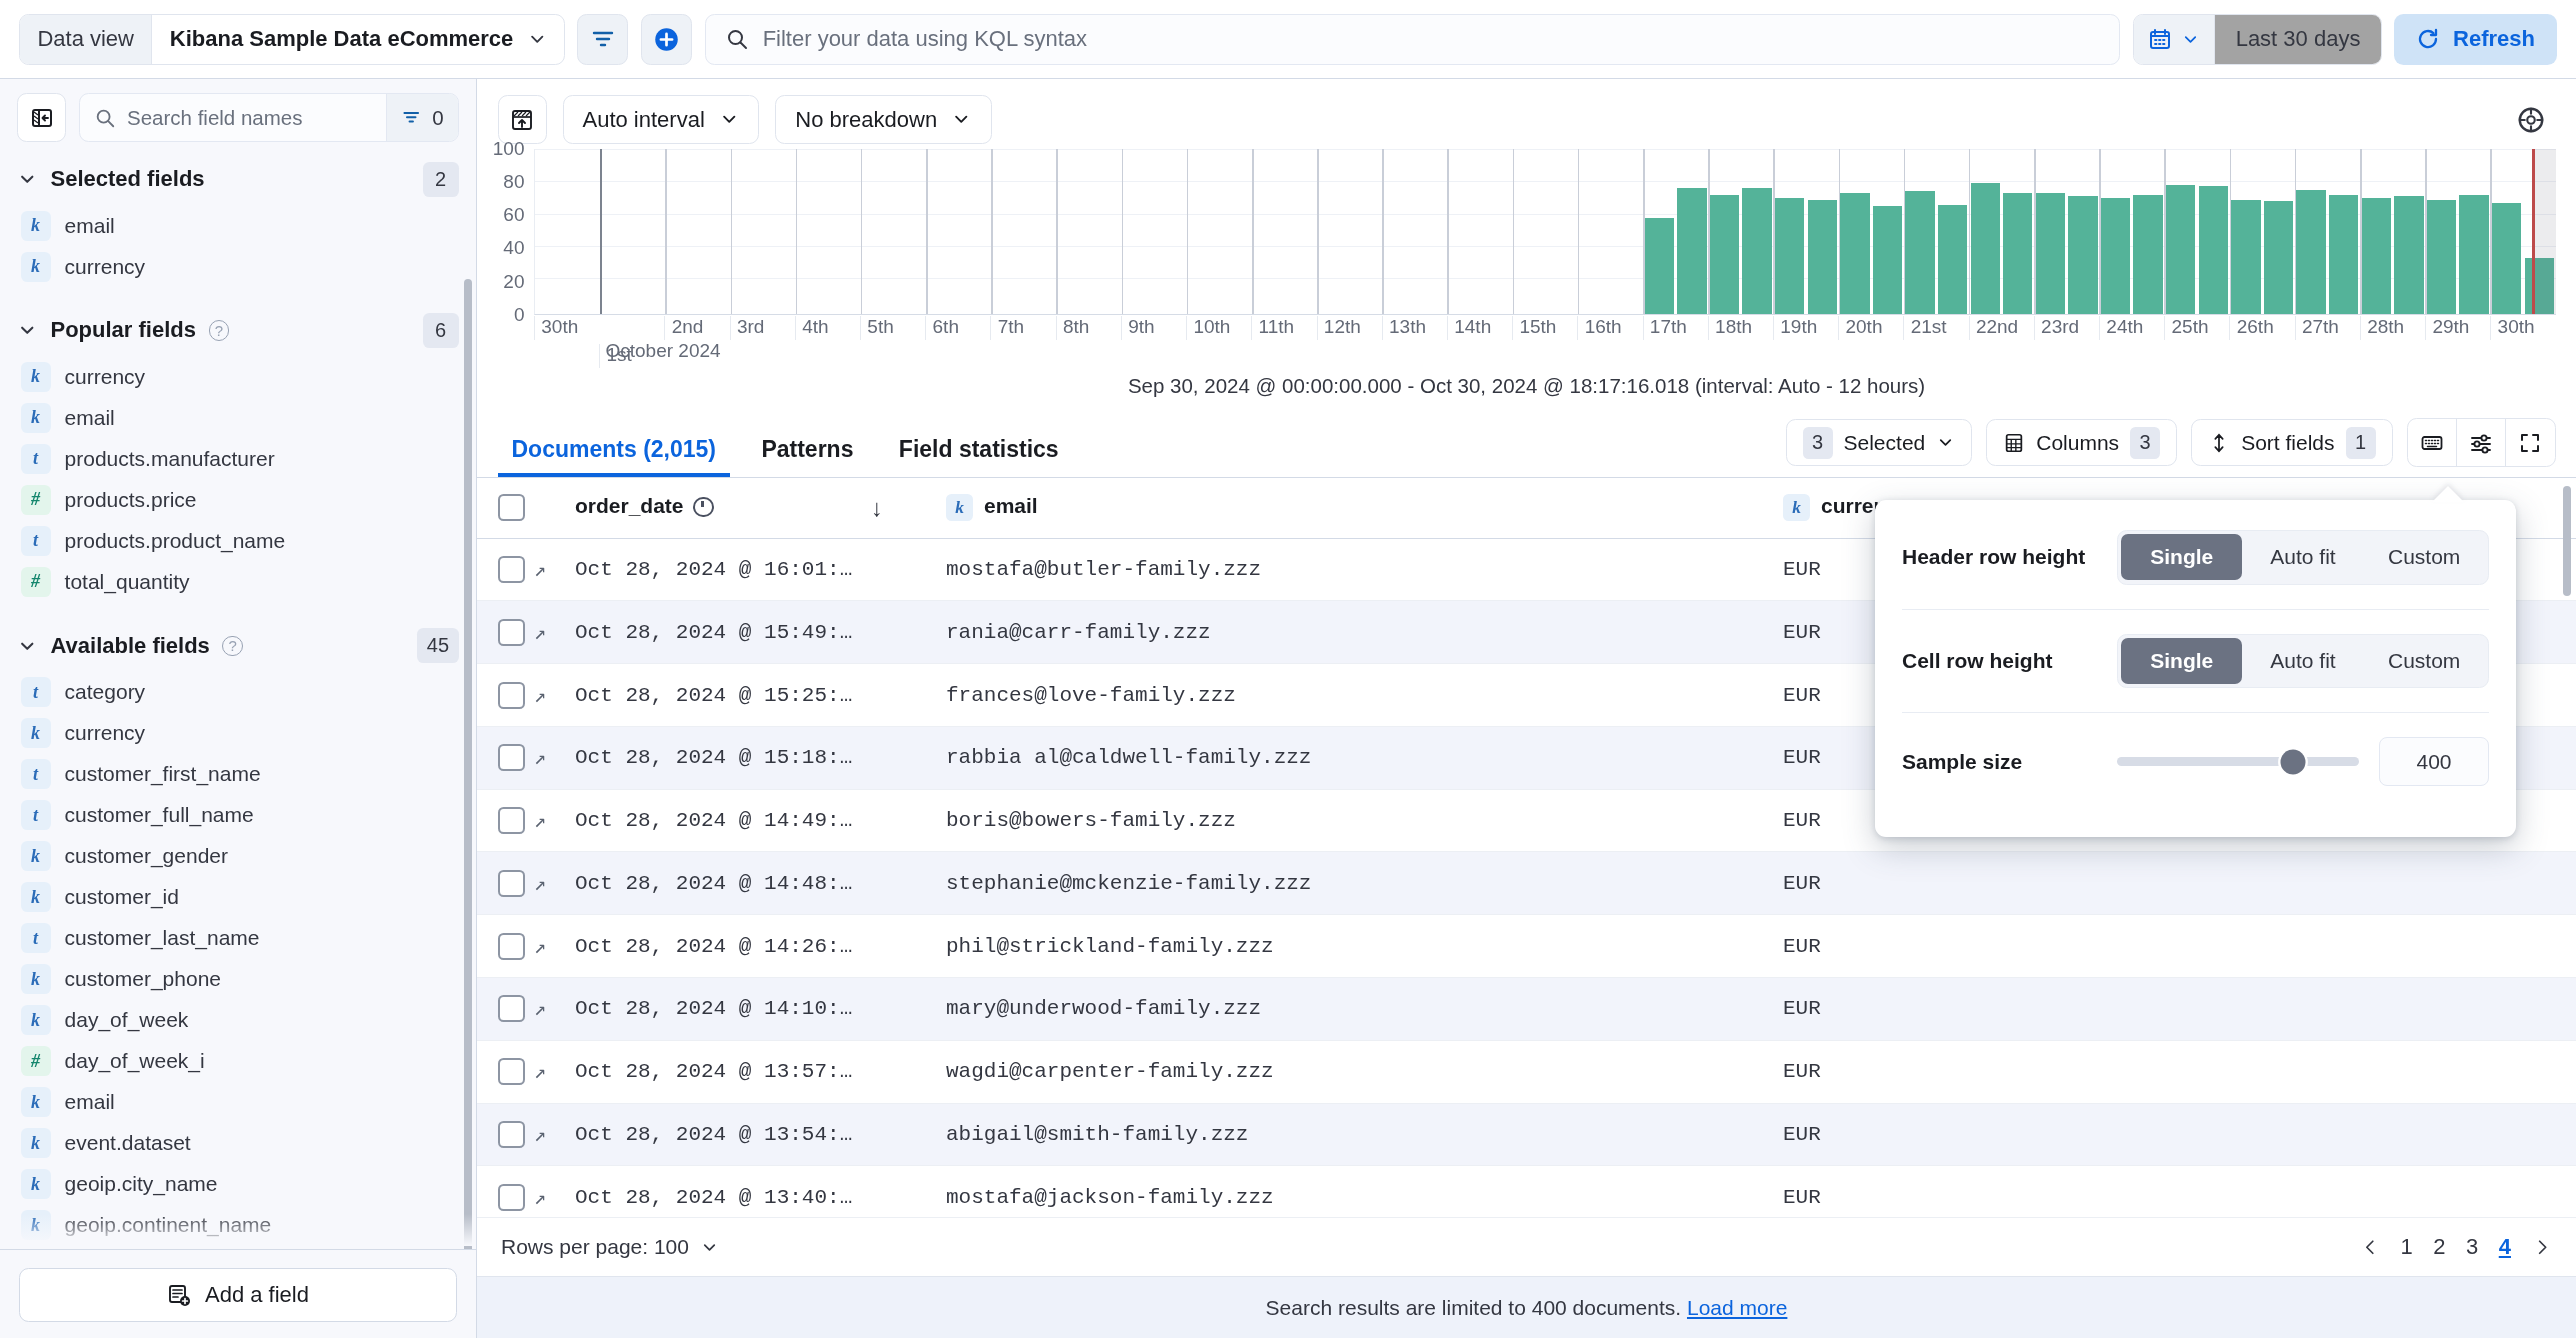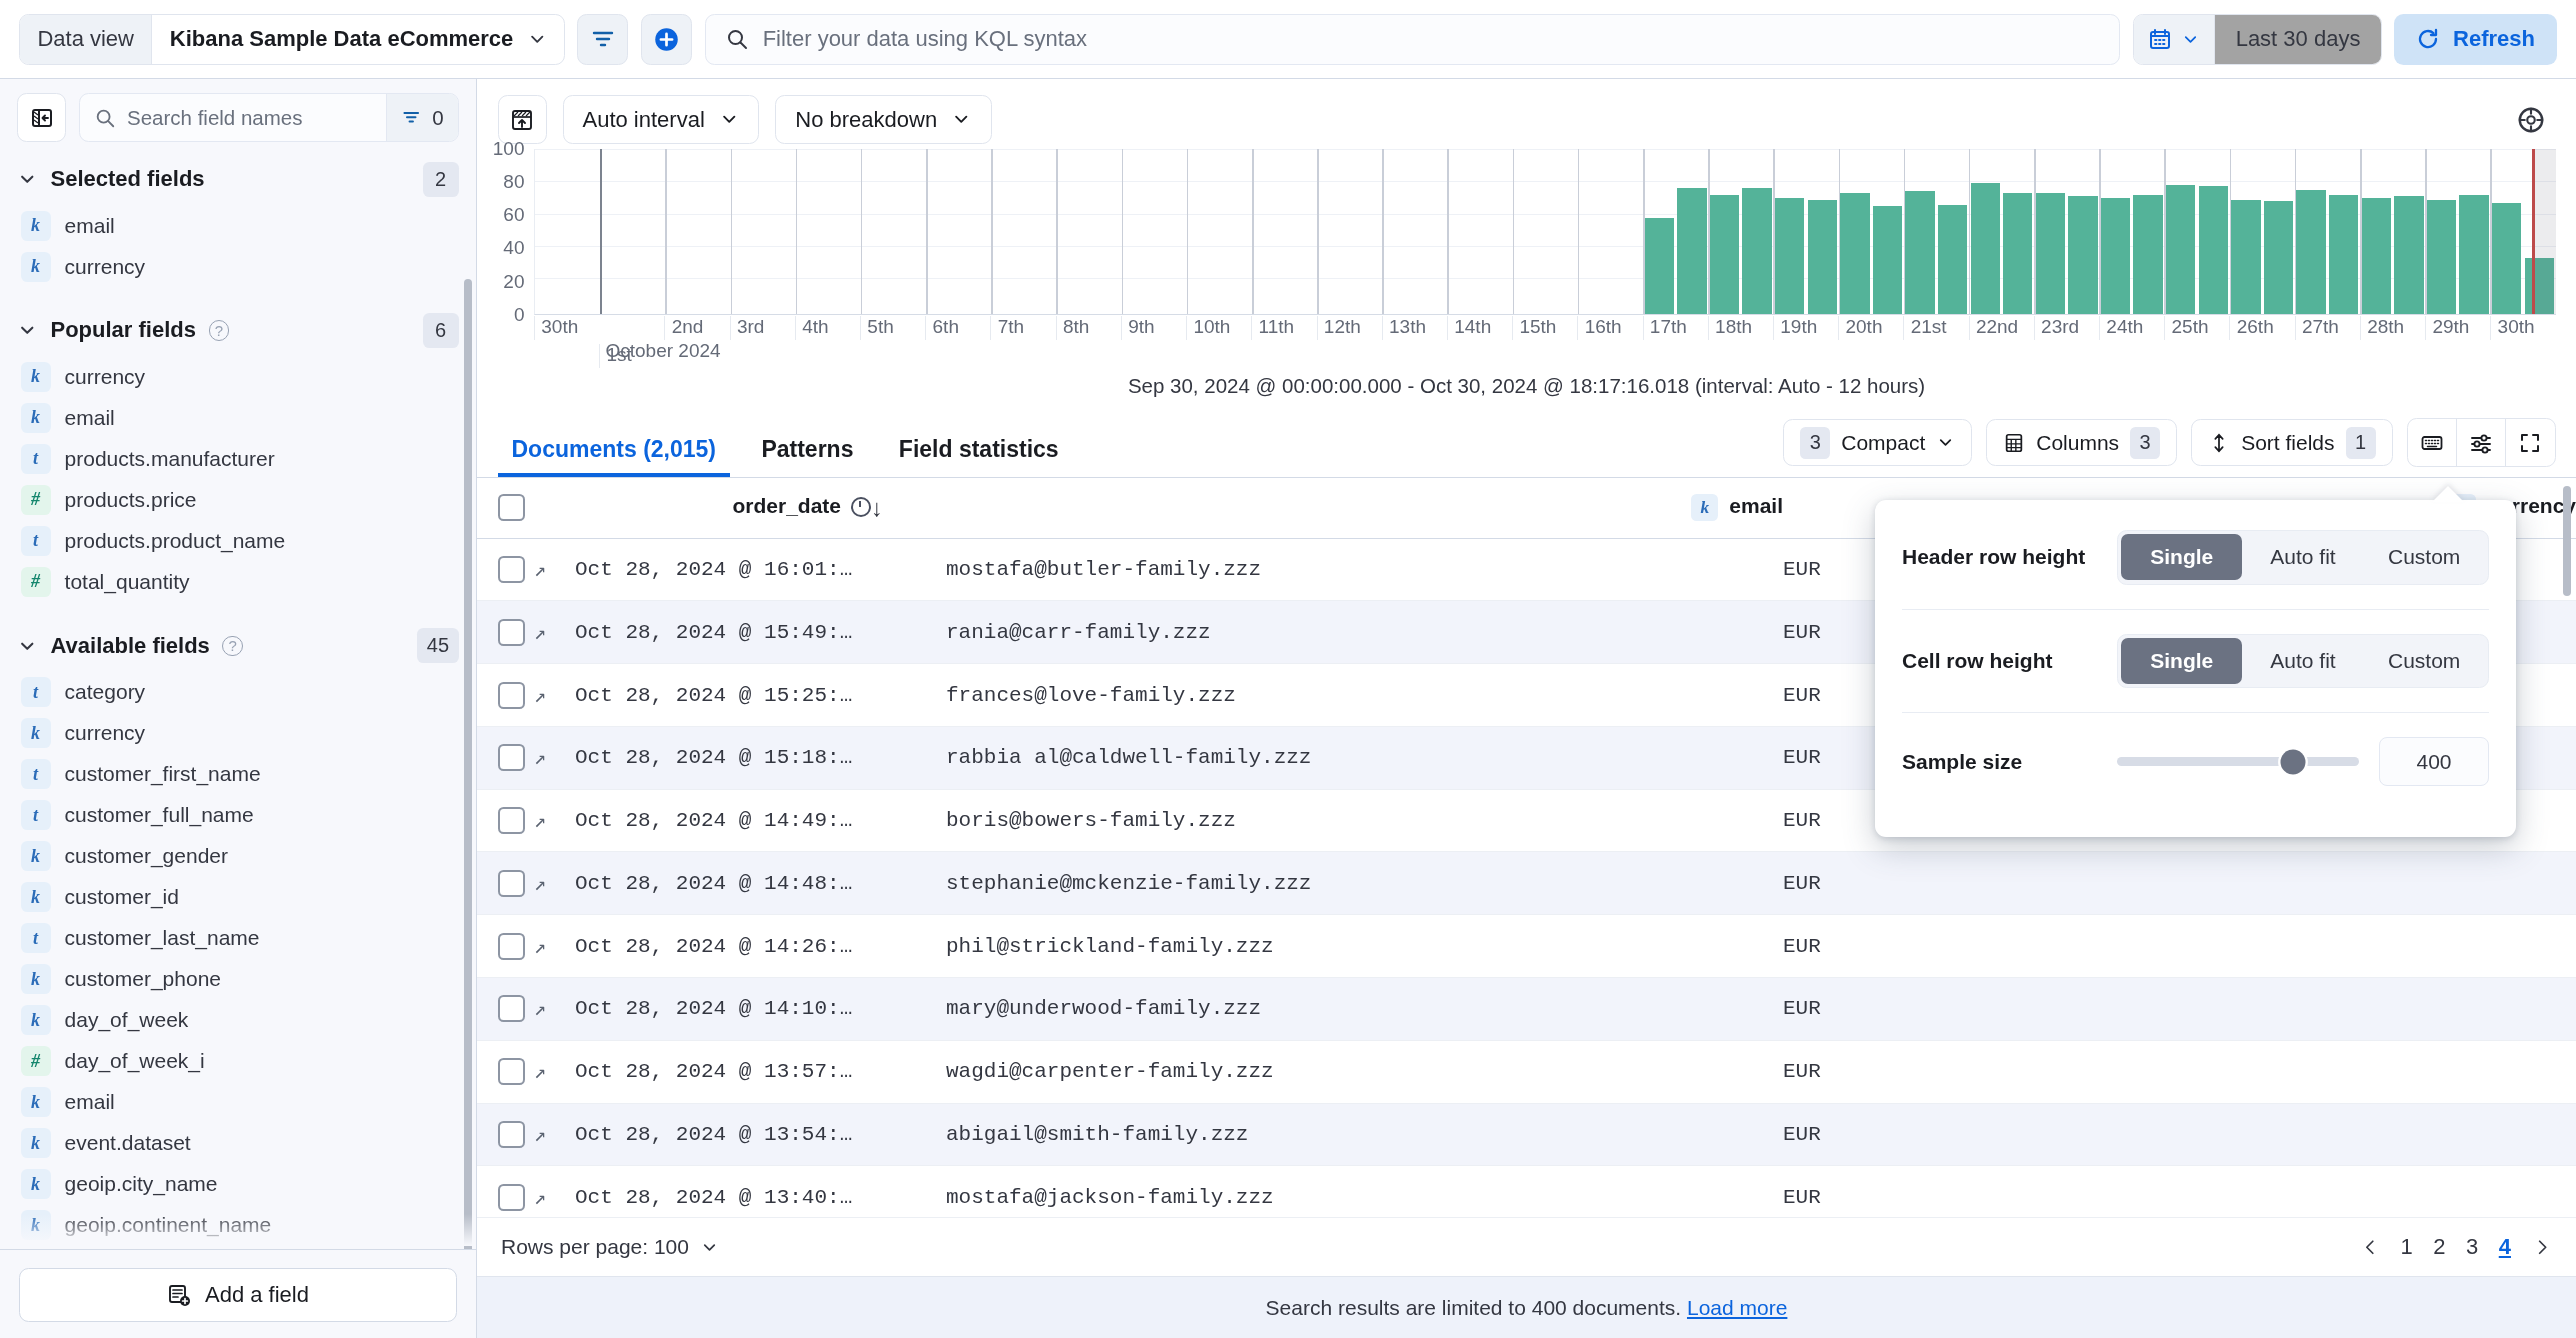--- a/index.html
+++ b/index.html
@@ -326,21 +326,21 @@
   .icon-trio > div {
     width: 49px; height: 47px; display: flex; align-items: center; justify-content: center;
     border-right: 1.6px solid #e0e5ee;
   }
   .icon-trio > div:last-child { border-right: none; }
 
   
   .table-wrap { flex: 1; position: relative; overflow: hidden; background: #fff; }
   table { width: 100%; border-collapse: collapse; table-layout: fixed; }
   thead th {
-    text-align: right;
+    text-align: left;
     font-size: 21px; font-weight: bold; color: #1a1c21;
     padding: 16px 0 16px 0;
     border-bottom: 1.6px solid #d3dae6;
     vertical-align: middle;
   }
   .col-check { width: 57px; padding-left: 20.5px !important; }
   .col-exp { width: 41px; }
   .col-date { width: 371px; }
   .col-email { width: 837px; }
   .col-currency { width: auto; }
@@ -872,21 +872,21 @@
     <div class="time-range-label">Sep 30, 2024 @ 00:00:00.000 - Oct 30, 2024 @ 18:17:16.018 (interval: Auto - 12 hours)</div>
 
     <div class="tabs-row">
       <div class="tab active">Documents (2,015)</div>
       <div class="tab">Patterns</div>
       <div class="tab">Field statistics</div>
 
       <div class="tabs-tools">
         <div class="tool-btn">
           <span class="badge-num">3</span>
-          <span>Compact</span>
+          <span>Selected</span>
           <span>
             <svg width="19" height="19" viewBox="0 0 24 24">
                 <path d="M6 9l6 6 6-6" stroke="#1a1c21" stroke-width="2.2" fill="none" stroke-linecap="round" stroke-linejoin="round"></path>
               </svg>
           </span>
         </div>
         <div class="tool-btn">
           <span>
             <svg width="22" height="22" viewBox="0 0 24 24">
               <rect x="4" y="3" width="16" height="18" rx="2" stroke="#1a1c21" stroke-width="1.9" fill="none"></rect>

